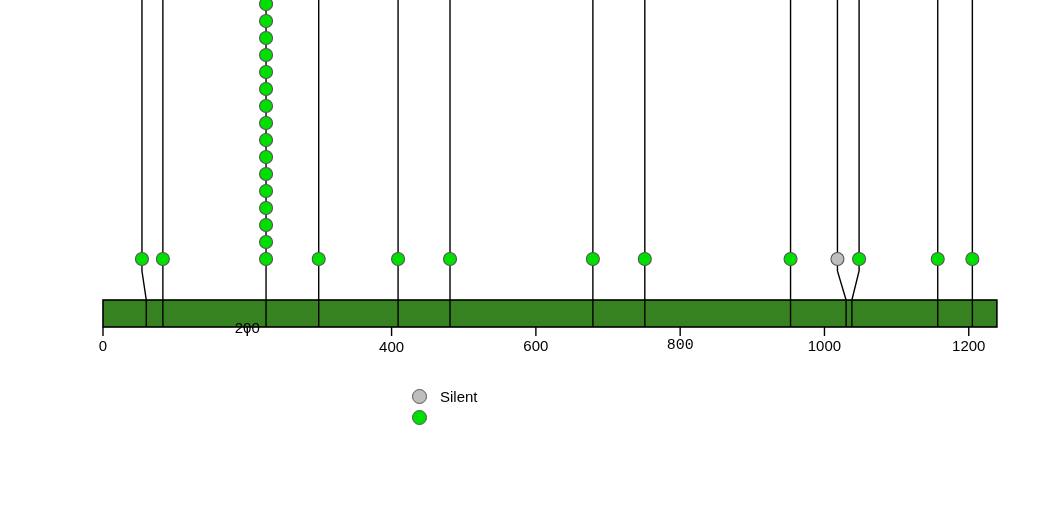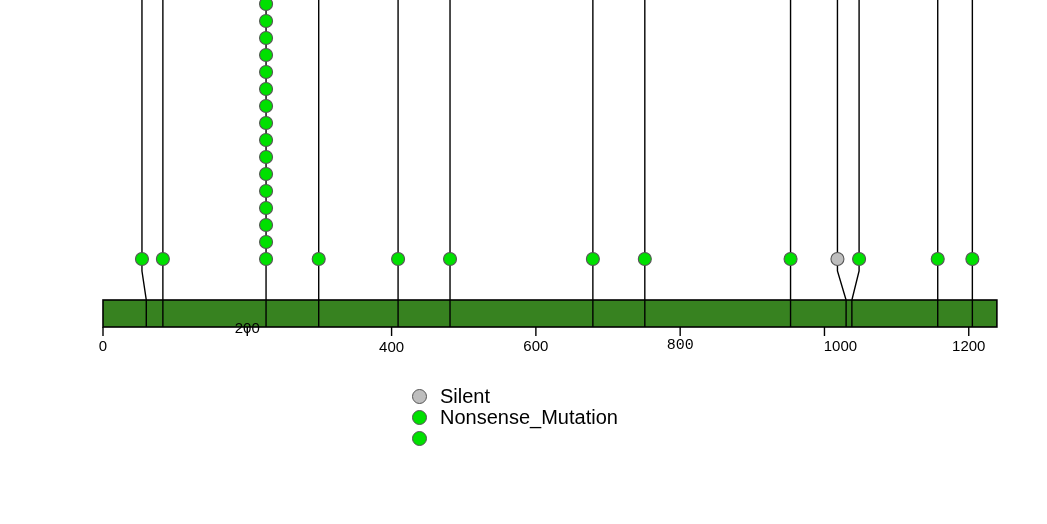--- a/index.html
+++ b/index.html
@@ -47,21 +47,21 @@
     width: 15px;
     height: 15px;
     border-radius: 50%;
     border: 1px solid #555555;
     box-sizing: border-box;
     margin-right: 13px;
     flex: 0 0 auto;
   }
   .legend-text {
     font-family: "Liberation Sans", sans-serif;
-    font-size: 20px;
+    font-size: 15px;
     color: #000000;
     white-space: nowrap;
   }
 </style>
 </head>
 <body>
 
 <div id="plot-root">
 
   <svg id="lollipop-svg" width="1047" height="524">
@@ -149,31 +149,27 @@
         <circle cx="972.3593" cy="259" r="6.5" fill="#00e000" stroke="#555555" stroke-width="1.1"></circle>
       </g>
   </svg>
 
   <div id="tick-labels">
       <div class="tick-label" style="left: 103px; top: 337px;">0</div>
       <div class="tick-label" style="left: 247.292px; top: 319px;">200</div>
       <div class="tick-label" style="left: 391.584px; top: 338px;">400</div>
       <div class="tick-label" style="left: 535.876px; top: 337px; text-align: right;">600</div>
       <div class="tick-label" style="left: 680.168px; top: 337px; font-family: Liberation Mono, monospace;">800</div>
-      <div class="tick-label" style="left: 824.46px; top: 337px; margin-left: 16px;">1000</div>
+      <div class="tick-label" style="left: 824.46px; top: 337px;">1000</div>
       <div class="tick-label" style="left: 968.752px; top: 337px;">1200</div>
     </div>
 
   <div id="legend">
       <div class="legend-row">
         <span class="legend-swatch" style="background: rgb(190, 190, 190);"></span>
         <span class="legend-text">Silent</span>
       </div>
       <div class="legend-row">
         <span class="legend-swatch" style="background: rgb(0, 224, 0);"></span>
-        <span class="legend-text">Nonsense_Mutation</span>
-      </div>
-      <div class="legend-row">
-        <span class="legend-swatch" style="background: rgb(0, 224, 0);"></span>
       </div>
     </div>
 
 </div>
 
 </body></html>

